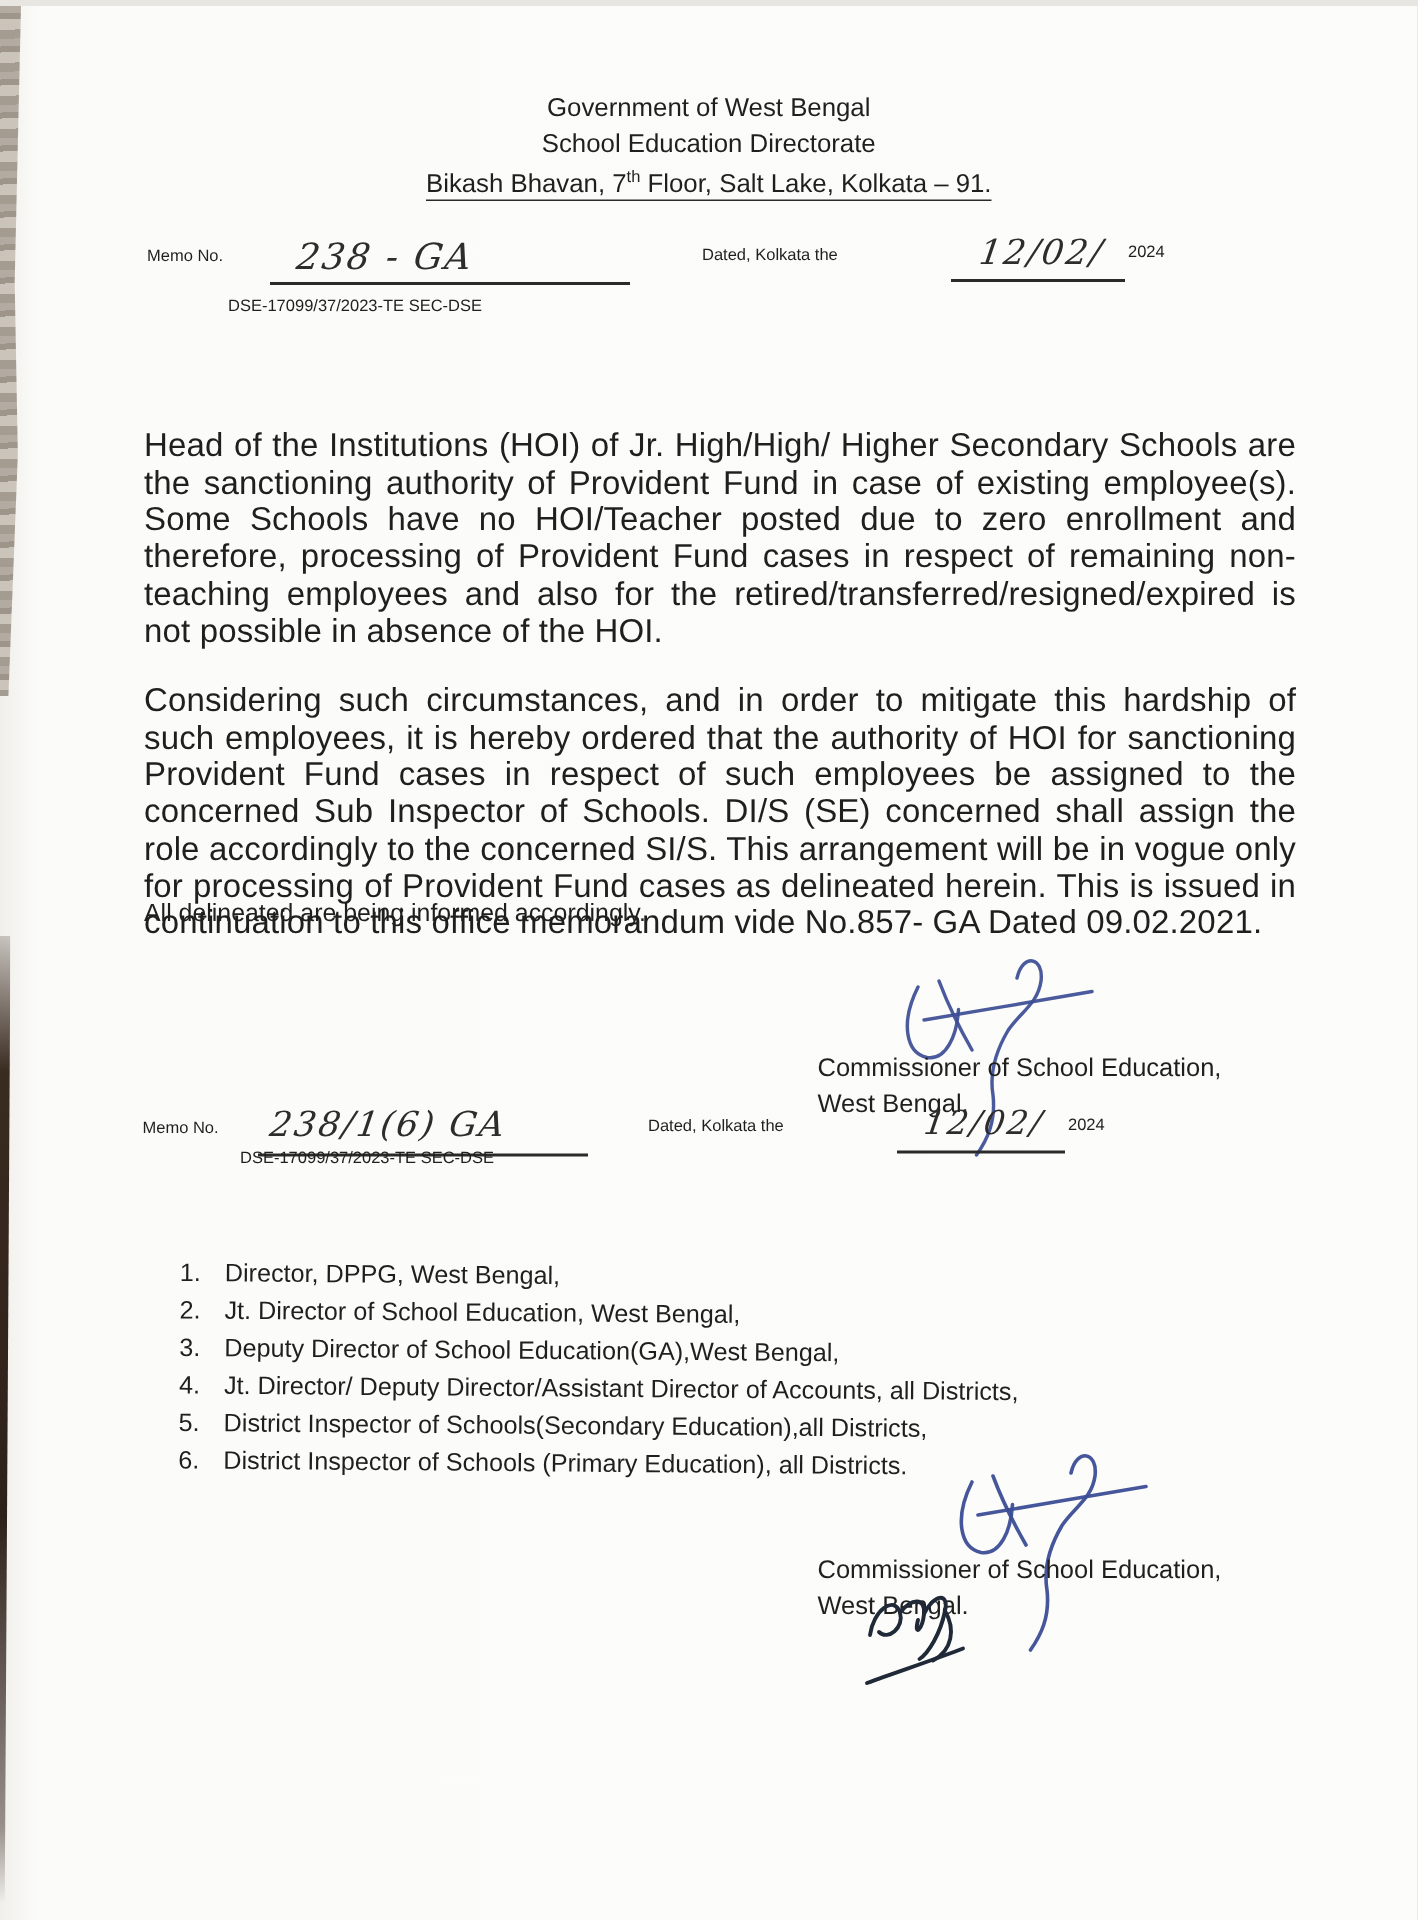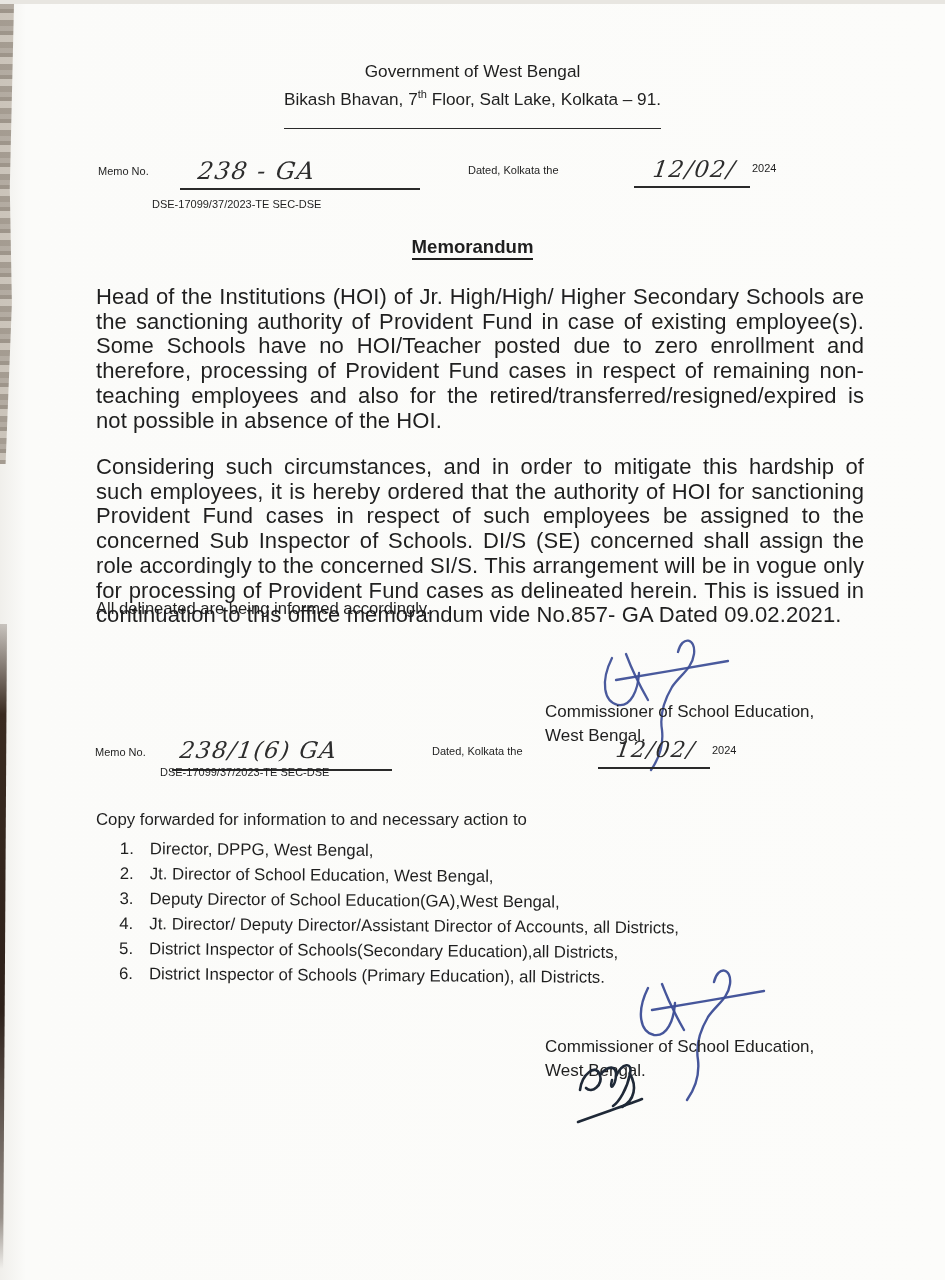--- a/index.html
+++ b/index.html
@@ -18,21 +18,21 @@
     background:repeating-linear-gradient(178deg,#a89f94 0 5px,#8f8579 5px 9px,#c4bcb1 9px 16px,#978d81 16px 22px);
     clip-path:polygon(0 0,100% 0,70% 40%,85% 65%,40% 100%,0 100%);
     opacity:.85;
   }
   .edge-bottom{
     position:absolute;left:0;top:620px;width:7px;height:645px;
     background:linear-gradient(180deg,rgba(74,59,48,.25) 0,#3a2b20 14%,#2e211a 60%,rgba(62,48,38,.5) 92%,rgba(62,48,38,0) 100%);
     clip-path:polygon(0 0,100% 0,45% 100%,0 100%);
   }
   .hdr{position:absolute;left:0;top:56px;width:100%;text-align:center;font-size:17.2px;line-height:23.5px;}
-  .hdr .u{border-bottom:1.6px solid #2a2a2a;padding-bottom:19px;}
+  .hdr .u{border-bottom:1.6px solid #2a2a2a;padding-bottom:1px;}
   .hdr sup{font-size:11px;}
   .title{
     position:absolute;left:0;top:232px;width:100%;text-align:center;
     font-size:18.6px;font-weight:bold;
   }
   .title span{border-bottom:2px solid #1f1f1f;padding-bottom:1px;}
   .para{
     position:absolute;left:96px;width:768px;
     font-size:22px;line-height:24.7px;text-align:justify;
     letter-spacing:.1px;
@@ -58,33 +58,33 @@
 </head>
 <body>
 
 <div class="page">
 
   <div class="edge-top"></div>
   <div class="edge-bottom"></div>
 
   <div class="hdr">
     <div>Government of West Bengal</div>
+    <div>School Education Directorate</div>
     <div><span class="u"><span>Bikash Bhavan, 7</span><sup>th</sup><span> Floor, Salt Lake, Kolkata – 91.</span></span></div>
   </div>
 
   <div class="lbl" style="left:98px;top:161px;">Memo No.</div>
   <div class="blank" style="left:180px;top:184px;width:240px;"></div>
   <div class="hand" style="left:198px;top:153px;font-size:24px;">238 - GA</div>
   <div class="lbl" style="left:152px;top:194px;">DSE-17099/37/2023-TE SEC-DSE</div>
   <div class="lbl" style="left:468px;top:160px;">Dated, Kolkata the</div>
   <div class="blank" style="left:634px;top:182px;width:116px;"></div>
   <div class="hand" style="left:653px;top:152px;font-size:23px;">12/02/</div>
   <div class="lbl" style="left:752px;top:158px;">2024</div>
 
-  <div class="title"><span>Memorandum</span></div>
 
   <div class="para p1">Head of the Institutions (HOI) of Jr. High/High/ Higher Secondary Schools are the sanctioning authority of Provident Fund in case of existing employee(s). Some Schools have no HOI/Teacher posted due to zero enrollment and therefore, processing of Provident Fund cases in respect of remaining non-teaching employees and also for the retired/transferred/resigned/expired is not possible in absence of the HOI.</div>
   <div class="para p2">Considering such circumstances, and in order to mitigate this hardship of such employees, it is hereby ordered that the authority of HOI for sanctioning Provident Fund cases in respect of such employees be assigned to the concerned Sub Inspector of Schools. DI/S (SE) concerned shall assign the role accordingly to the concerned SI/S. This arrangement will be in vogue only for processing of Provident Fund cases as delineated herein. This is issued in continuation to this office memorandum vide No.857- GA Dated 09.02.2021.</div>
   <div class="closing">All delineated are being informed accordingly.</div>
 
   <svg class="sig-svg" style="left:596px;top:626px;" width="190" height="152" viewBox="0 0 190 152">
     <g fill="none" stroke="#3c4d96" stroke-width="2.3" stroke-linecap="round" stroke-opacity=".93">
       <path d="M16,28 C4,52 8,72 22,75 C35,77 42,60 43,43"></path>
       <path d="M30,24 C36,40 44,56 52,70"></path>
       <path d="M82,22 C86,5 100,8 98,24 C96,39 84,45 76,57 C66,74 64,88 66,100 C68,118 62,130 55,140"></path>
@@ -98,21 +98,20 @@
 
   <div class="lbl" style="left:95px;top:742px;">Memo No.</div>
   <div class="blank" style="left:172px;top:765px;width:220px;"></div>
   <div class="hand" style="left:180px;top:733px;font-size:23px;">238/1(6) GA</div>
   <div class="lbl" style="left:160px;top:762px;">DSE-17099/37/2023-TE SEC-DSE</div>
   <div class="lbl" style="left:432px;top:741px;">Dated, Kolkata the</div>
   <div class="blank" style="left:598px;top:763px;width:112px;"></div>
   <div class="hand" style="left:616px;top:733px;font-size:22px;">12/02/</div>
   <div class="lbl" style="left:712px;top:740px;">2024</div>
 
-  <div class="copy">Copy forwarded for information to and necessary action to</div>
   <div class="recipients">
     <div class="recipient">
         <span class="num">1.</span>
         <span>Director, DPPG, West Bengal,</span>
       </div>
     <div class="recipient">
         <span class="num">2.</span>
         <span>Jt. Director of School Education, West Bengal,</span>
       </div>
     <div class="recipient">

